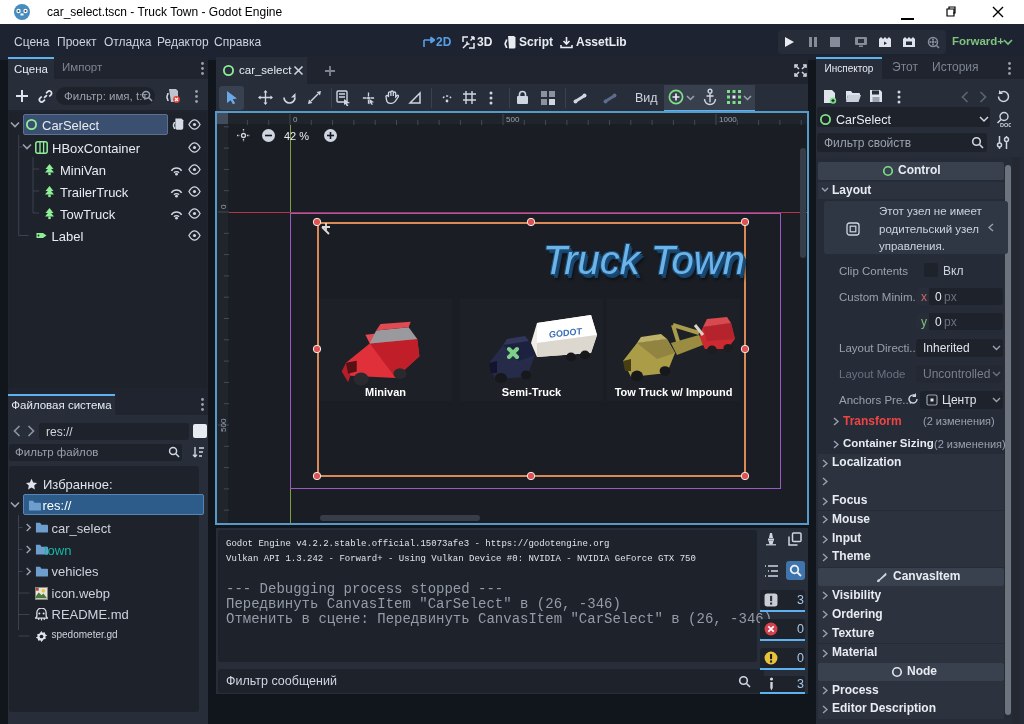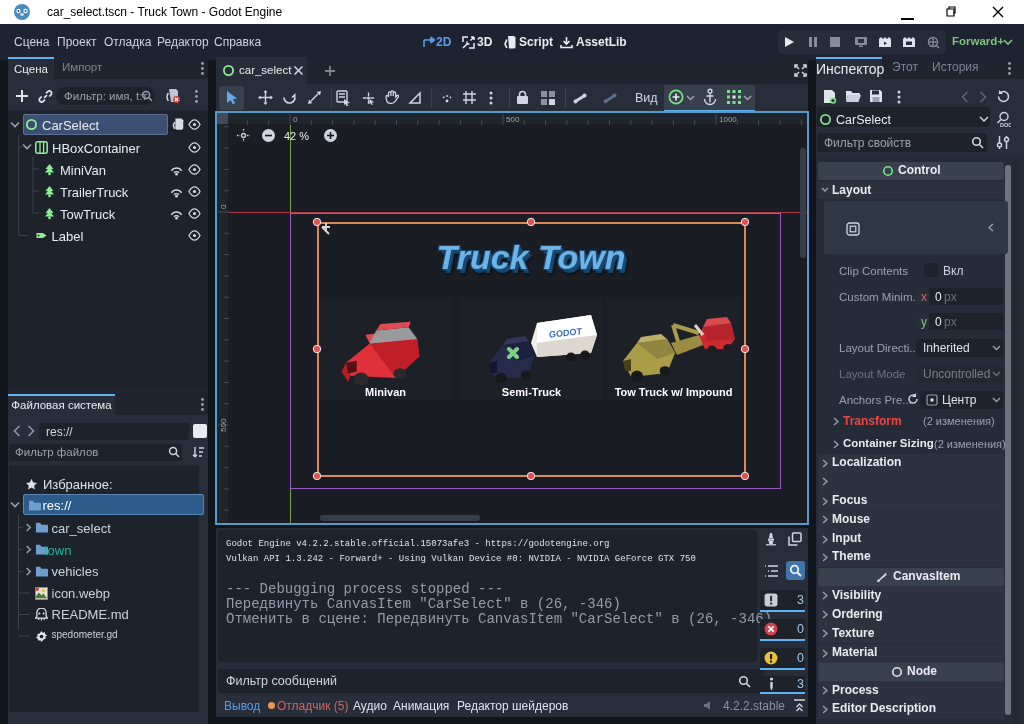--- a/index.html
+++ b/index.html
@@ -517,21 +517,21 @@
       </svg>
     <div class="abs" style="left:67px;top:17px;font-size:11px;color:#e8ecf2">42 %</div>
     <svg class="ico" style="left:106px;top:15px" width="15" height="15" viewBox="0 0 15 15">
         <circle cx="7.5" cy="7.5" r="6.5" fill="#cfd6e2"></circle>
         <rect x="4" y="6.7" width="7" height="1.6" fill="#15181e"></rect>
         <rect x="6.7" y="4" width="1.6" height="7" fill="#15181e"></rect>
       </svg>
 
     <div class="abs" style="left:100px;top:109px;width:429px;height:255px;border:2px solid #d98a55"></div>
 
-    <div class="abs" style="left:100px;top:125px;width:428px;text-align:center;font-size:34px;font-weight:bold;font-style:italic;color:#6cb3e8;text-shadow:-1px -1px 0 #1a4a73,1px -1px 0 #1a4a73,-1px 1px 0 #1a4a73,2px 2px 0 #1a4a73,3px 4px 0 #16436b,4px 6px 3px rgba(0,0,0,0.5)">Truck Town</div>
+    <div class="abs" style="left:100px;top:125px;width:428px;text-align:right;font-size:40px;font-weight:normal;font-style:italic;color:#6cb3e8;text-shadow:-1px -1px 0 #1a4a73,1px -1px 0 #1a4a73,-1px 1px 0 #1a4a73,2px 2px 0 #1a4a73,3px 4px 0 #16436b,4px 6px 3px rgba(0,0,0,0.5)">Truck Town</div>
 
     <div class="abs" style="left:102px;top:186px;width:133px;height:102px;background:#1d2026"></div>
     <div class="abs" style="left:243px;top:186px;width:143px;height:102px;background:#1d2026"></div>
     <div class="abs" style="left:390px;top:186px;width:133px;height:102px;background:#1d2026"></div>
     <div class="abs" style="left:102px;top:273px;width:133px;text-align:center;font-size:11px;font-weight:bold;color:#fff">Minivan</div>
     <div class="abs" style="left:243px;top:273px;width:143px;text-align:center;font-size:11px;font-weight:bold;color:#fff">Semi-Truck</div>
     <div class="abs" style="left:390px;top:273px;width:133px;text-align:center;font-size:11px;font-weight:bold;color:#fff">Tow Truck w/ Impound</div>
 
     <svg class="abs" style="left:116px;top:198px" width="108" height="81" viewBox="0 0 100 75">
       <polygon points="12,48 34,30 78,26 80,42 58,62 16,60" fill="#e0303a"></polygon>
@@ -654,40 +654,25 @@
     <div class="abs" style="left:544px;top:148px;width:45px;height:17px;background:#1d222b;border-radius:3px"></div>
     <svg class="ico" style="left:551px;top:149px" width="9" height="14" viewBox="0 0 9 14">
         <circle cx="4.5" cy="2" r="1.6" fill="#cfd6e2"></circle>
         <rect x="3.3" y="5" width="2.4" height="6" fill="#cfd6e2"></rect>
         <path d="M3.3 11l1.2 2.4L5.7 11z" fill="#cfd6e2"></path>
       </svg>
     <div class="abs" style="left:581px;top:149px;font-size:12.5px;color:#a8c8e8">3</div>
     <div class="abs" style="left:544px;top:164px;width:45px;height:2px;background:#5fb2f0"></div>
   </div>
 
-  <div class="panel" id="bottombar" style="left:216px;top:694px;width:592px;height:23px;font-size:12px">
-    <div class="abs" style="left:8px;top:5px;color:#569ee8">Вывод</div>
-    <span class="abs" style="left:52px;top:8px;width:7px;height:7px;border-radius:50%;background:#e89850"></span>
-    <div class="abs" style="left:61px;top:5px;color:#cc6666">Отладчик (5)</div>
-    <div class="abs" style="left:137px;top:5px;color:#dfe4ec">Аудио</div>
-    <div class="abs" style="left:177px;top:5px;color:#dfe4ec">Анимация</div>
-    <div class="abs" style="left:241px;top:5px;color:#dfe4ec">Редактор шейдеров</div>
-    <svg class="ico" style="left:487px;top:6px" width="13" height="11" viewBox="0 0 13 11">
-        <path d="M1 4h2.5L7 1v9L3.5 7H1z" fill="#6a7180"></path>
-      </svg>
-    <div class="abs" style="left:507px;top:5px;font-size:12px;color:#8a919f">4.2.2.stable</div>
-    <svg class="ico" style="left:577px;top:5px" width="13" height="13" viewBox="0 0 13 13">
-        <path d="M1 1h11M3.5 8l3-3 3 3M3.5 12l3-3 3 3" stroke="#cfd6e2" stroke-width="1.4" fill="none"></path>
-      </svg>
-  </div>
 
   <div class="panel" id="rightdock" style="left:816px;top:57px;width:208px;height:667px;font-size:12px">
 
     <div class="abs" style="left:0;top:0;width:208px;height:22px;background:#1f242e"></div>
-    <div class="abs tabsel" style="left:0;top:0;width:66px;height:22px;text-align:center;line-height:20px;font-size:14px">Инспектор</div>
+    <div class="abs tabsel" style="left:0;top:0;width:66px;height:22px;text-align:center;line-height:20px;font-size:10px">Инспектор</div>
     <div class="abs tabdim" style="left:76px;top:3px">Этот</div>
     <div class="abs tabdim" style="left:116px;top:3px">История</div>
     <svg class="ico" style="left:192px;top:5px" width="3" height="13" viewBox="0 0 3 13">
         <circle cx="1.5" cy="1.5" r="1.4" fill="#99a1b0"></circle>
         <circle cx="1.5" cy="6.5" r="1.4" fill="#99a1b0"></circle>
         <circle cx="1.5" cy="11.5" r="1.4" fill="#99a1b0"></circle>
       </svg>
 
     <svg class="ico" style="left:6px;top:32px" width="15" height="15" viewBox="0 0 15 15">
         <path d="M2 1h8l3 3v10H2z" fill="#dfe4ec"></path>
@@ -762,20 +747,21 @@
     <svg class="ico" style="left:5px;top:130px" width="8" height="6" viewBox="0 0 8 6">
         <path d="M1 1l3 3 3-3" stroke="#9aa2b2" stroke-width="1.4" fill="none"></path>
       </svg>
     <div class="abs" style="left:16px;top:126px;color:#e8ecf2;font-weight:bold">Layout</div>
 
     <div class="abs" style="left:8px;top:144px;width:184px;height:53px;background:#2f3644;border-radius:3px"></div>
     <svg class="ico" style="left:30px;top:165px" width="14" height="14" viewBox="0 0 14 14">
         <rect x="1" y="1" width="12" height="12" rx="2.5" stroke="#cfd6e2" stroke-width="1.3" fill="none"></rect>
         <rect x="4.2" y="4.2" width="5.6" height="5.6" fill="none" stroke="#cfd6e2" stroke-width="1.2"></rect>
       </svg>
+    <div class="abs" style="left:63px;top:146px;width:112px;color:#ccd3e0;font-size:11.5px;line-height:17.5px">Этот узел не имеет родительский узел управления.</div>
     <svg class="ico" style="left:172px;top:166px" width="6" height="9" viewBox="0 0 6 9">
         <path d="M5 1L1 4.5 5 8" stroke="#9aa2b2" stroke-width="1.4" fill="none"></path>
       </svg>
 
     <div class="abs dimtxt" style="left:23px;top:208px;font-size:11.5px">Clip Contents</div>
     <div class="abs" style="left:108px;top:206px;width:14px;height:14px;background:#1d222b;border-radius:2px"></div>
     <div class="abs" style="left:127px;top:207px;color:#cfd6e2">Вкл</div>
 
     <div class="abs dimtxt" style="left:23px;top:234px;font-size:11.5px">Custom Minim...</div>
     <div class="abs" style="left:100px;top:231px;width:87px;height:17px;background:#1d222b;border-radius:3px"></div>

